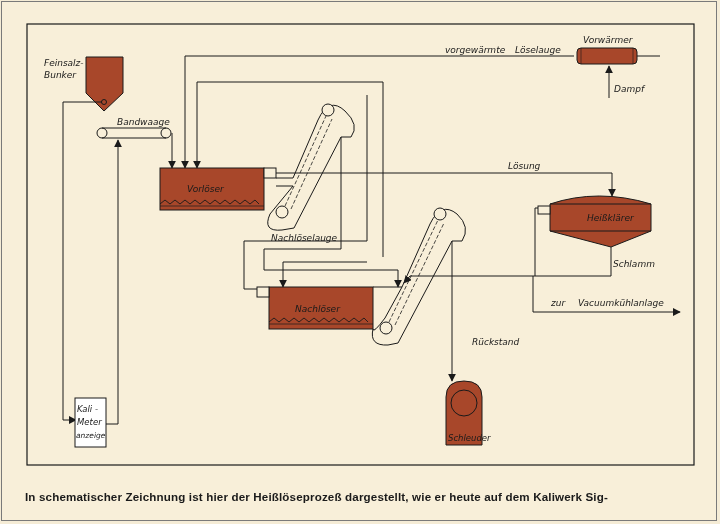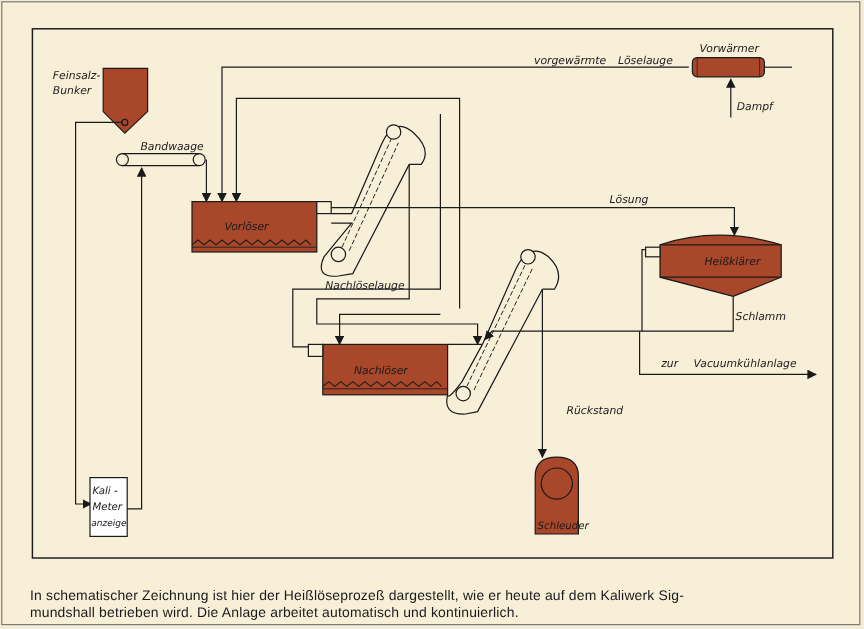--- a/index.html
+++ b/index.html
@@ -13,21 +13,21 @@
     position: absolute; left: 1px; top: 1px; width: 716px; height: 520px;
     border: 1px solid #7a7a7a; box-sizing: border-box;
     background: #f8efd9;
   }
   svg.diagram { position: absolute; left: 0; top: 0; }
   .lbl { font-family: "DejaVu Sans", sans-serif; font-style: italic; font-size: 9px; fill: #1a1a1a; }
   .lbl-in { font-family: "DejaVu Sans", sans-serif; font-style: italic; font-size: 9px; fill: #1a1a1a; }
   .caption {
     position: absolute; left: 25px; top: 490px; width: 690px;
     font-family: "Liberation Sans", "DejaVu Sans", sans-serif;
-    font-size: 11.6px; font-weight: normal; color: #1a1a1a; line-height: 14px;
+    font-size: 11.6px; font-weight: bold; color: #1a1a1a; line-height: 14px;
     letter-spacing: 0.15px;
   }
 </style>
 </head>
 <body>
 
 <div class="page-frame"></div>
 
 <svg class="diagram" width="720" height="524" viewBox="0 0 720 524">
   <defs>
@@ -133,14 +133,13 @@
   <text class="lbl" x="578" y="306">Vacuumkühlanlage</text>
   <text class="lbl" x="472" y="345">Rückstand</text>
   <text class="lbl-in" x="448" y="441" style="font-size:8.5px">Schleuder</text>
   <text class="lbl" x="77" y="412" style="font-size:8.5px">Kali -</text>
   <text class="lbl" x="77" y="425" style="font-size:8.5px">Meter</text>
   <text class="lbl" x="76" y="438" style="font-size:7.5px">anzeige</text>
 </svg>
 
 <div class="caption">
   <div>In schematischer Zeichnung ist hier der Heißlöseprozeß dargestellt, wie er heute auf dem Kaliwerk Sig-</div>
-  <div>mundshall betrieben wird. Die Anlage arbeitet automatisch und kontinuierlich.</div>
 </div>
 
 </body></html>

